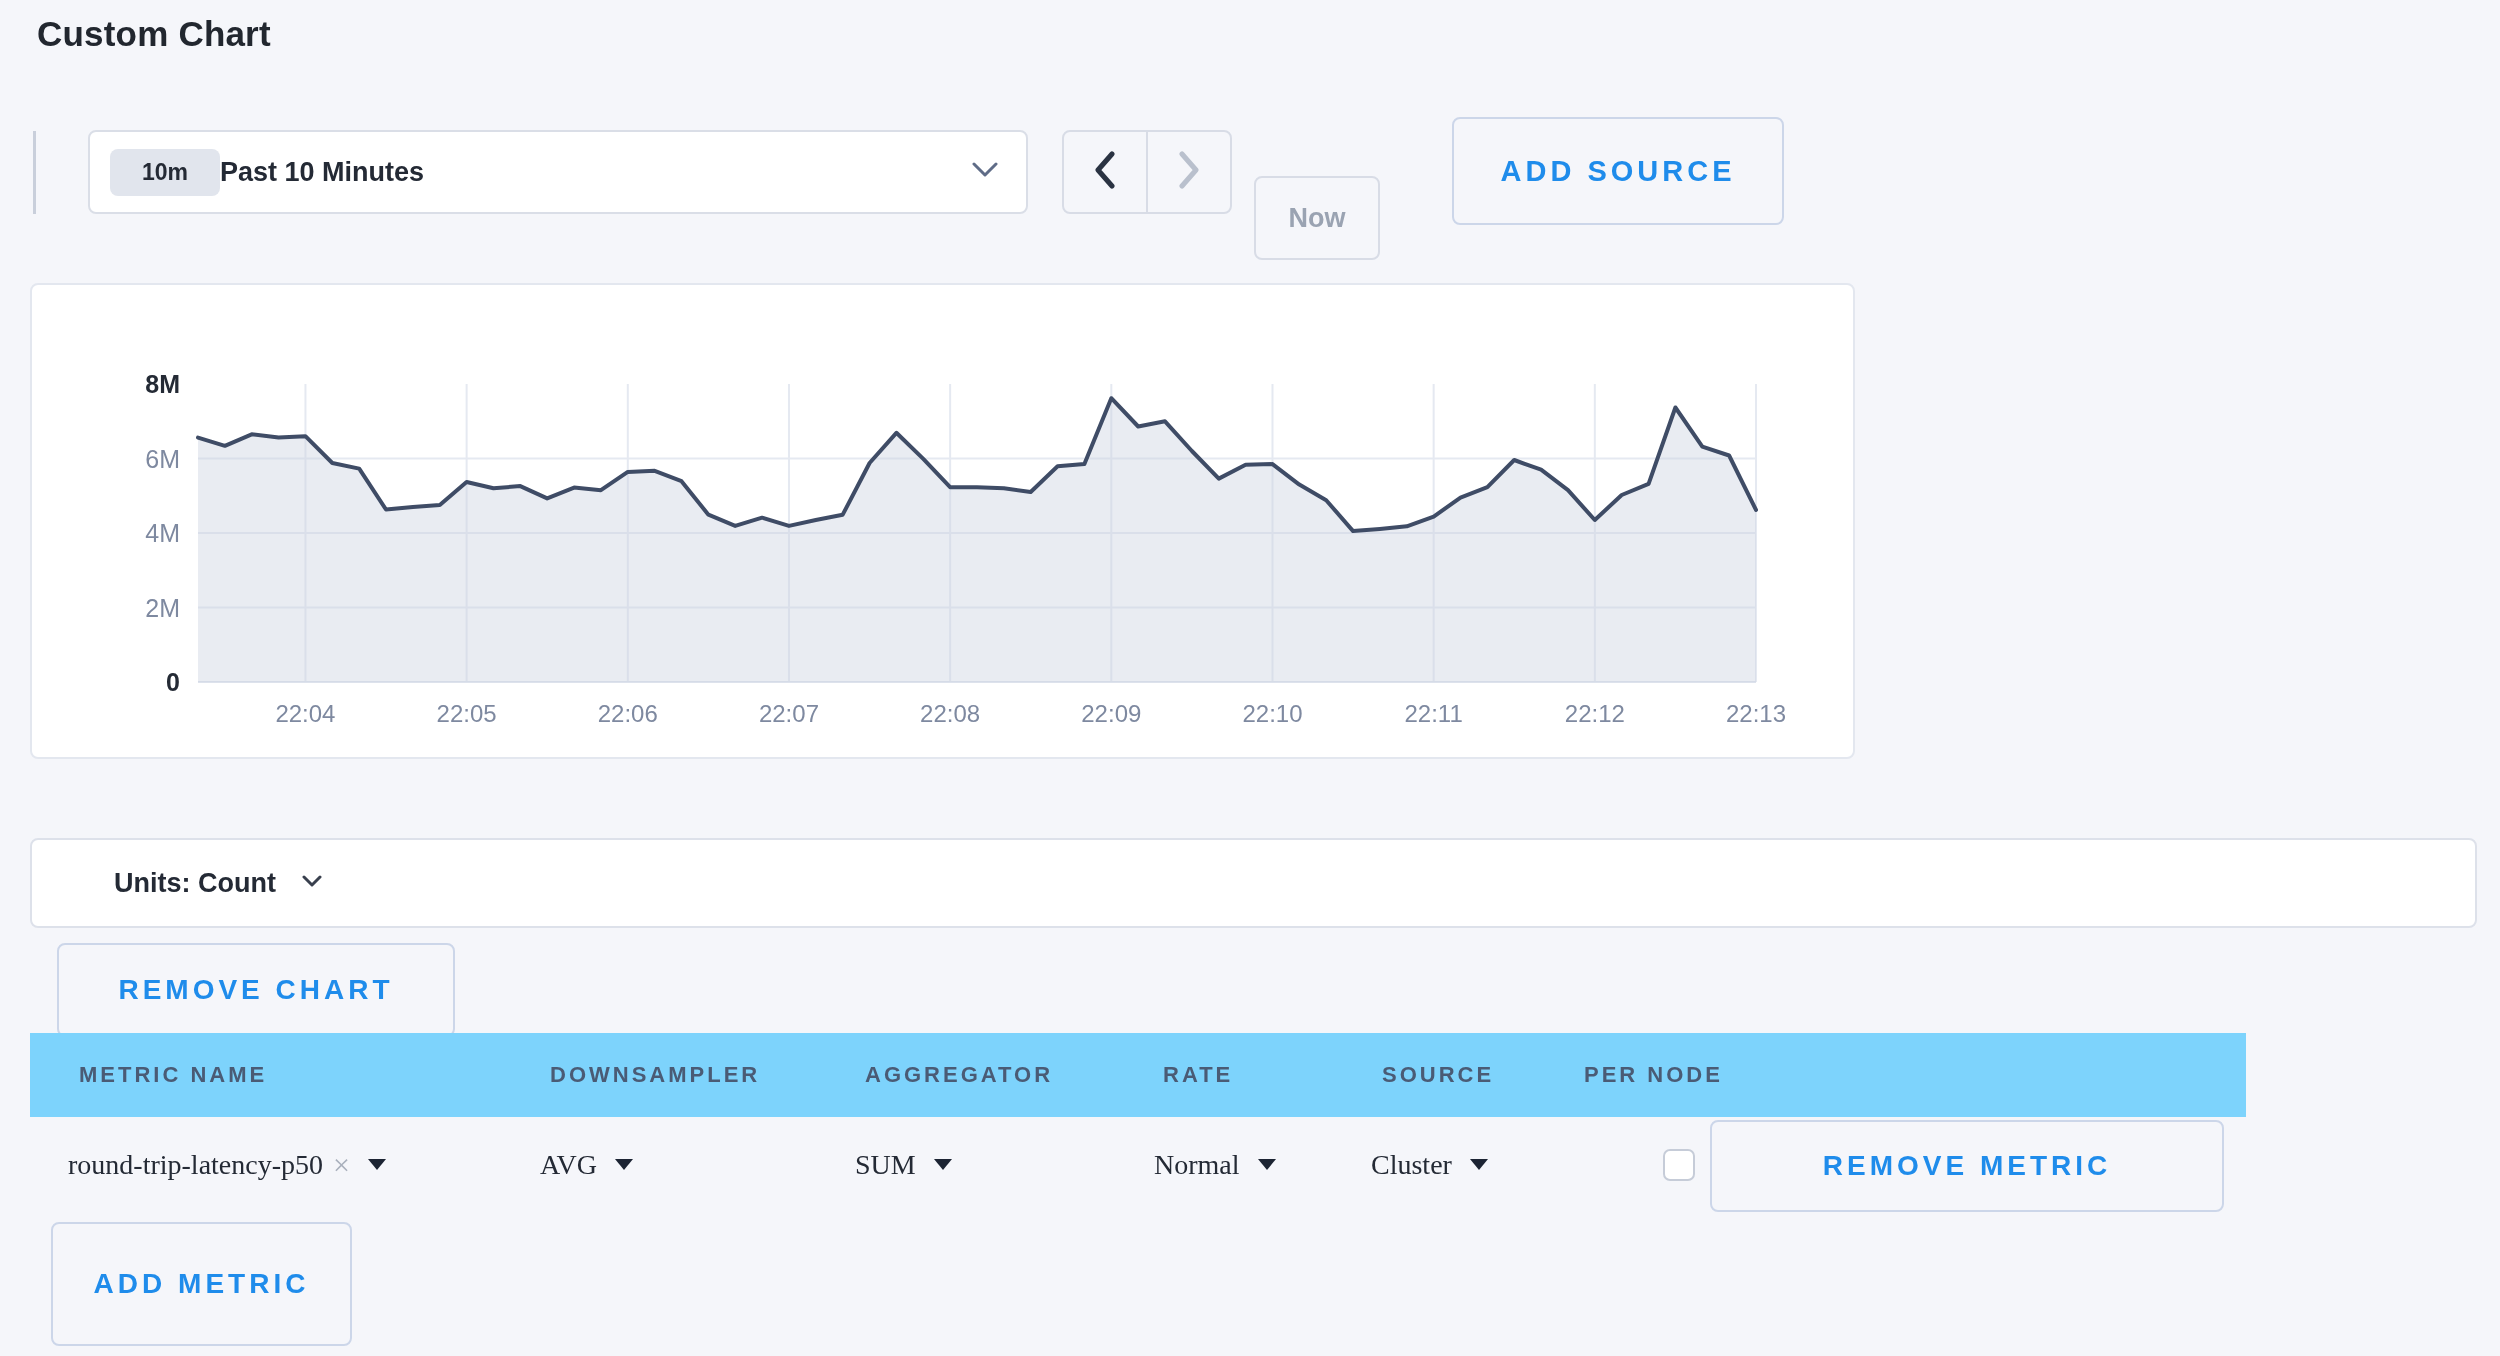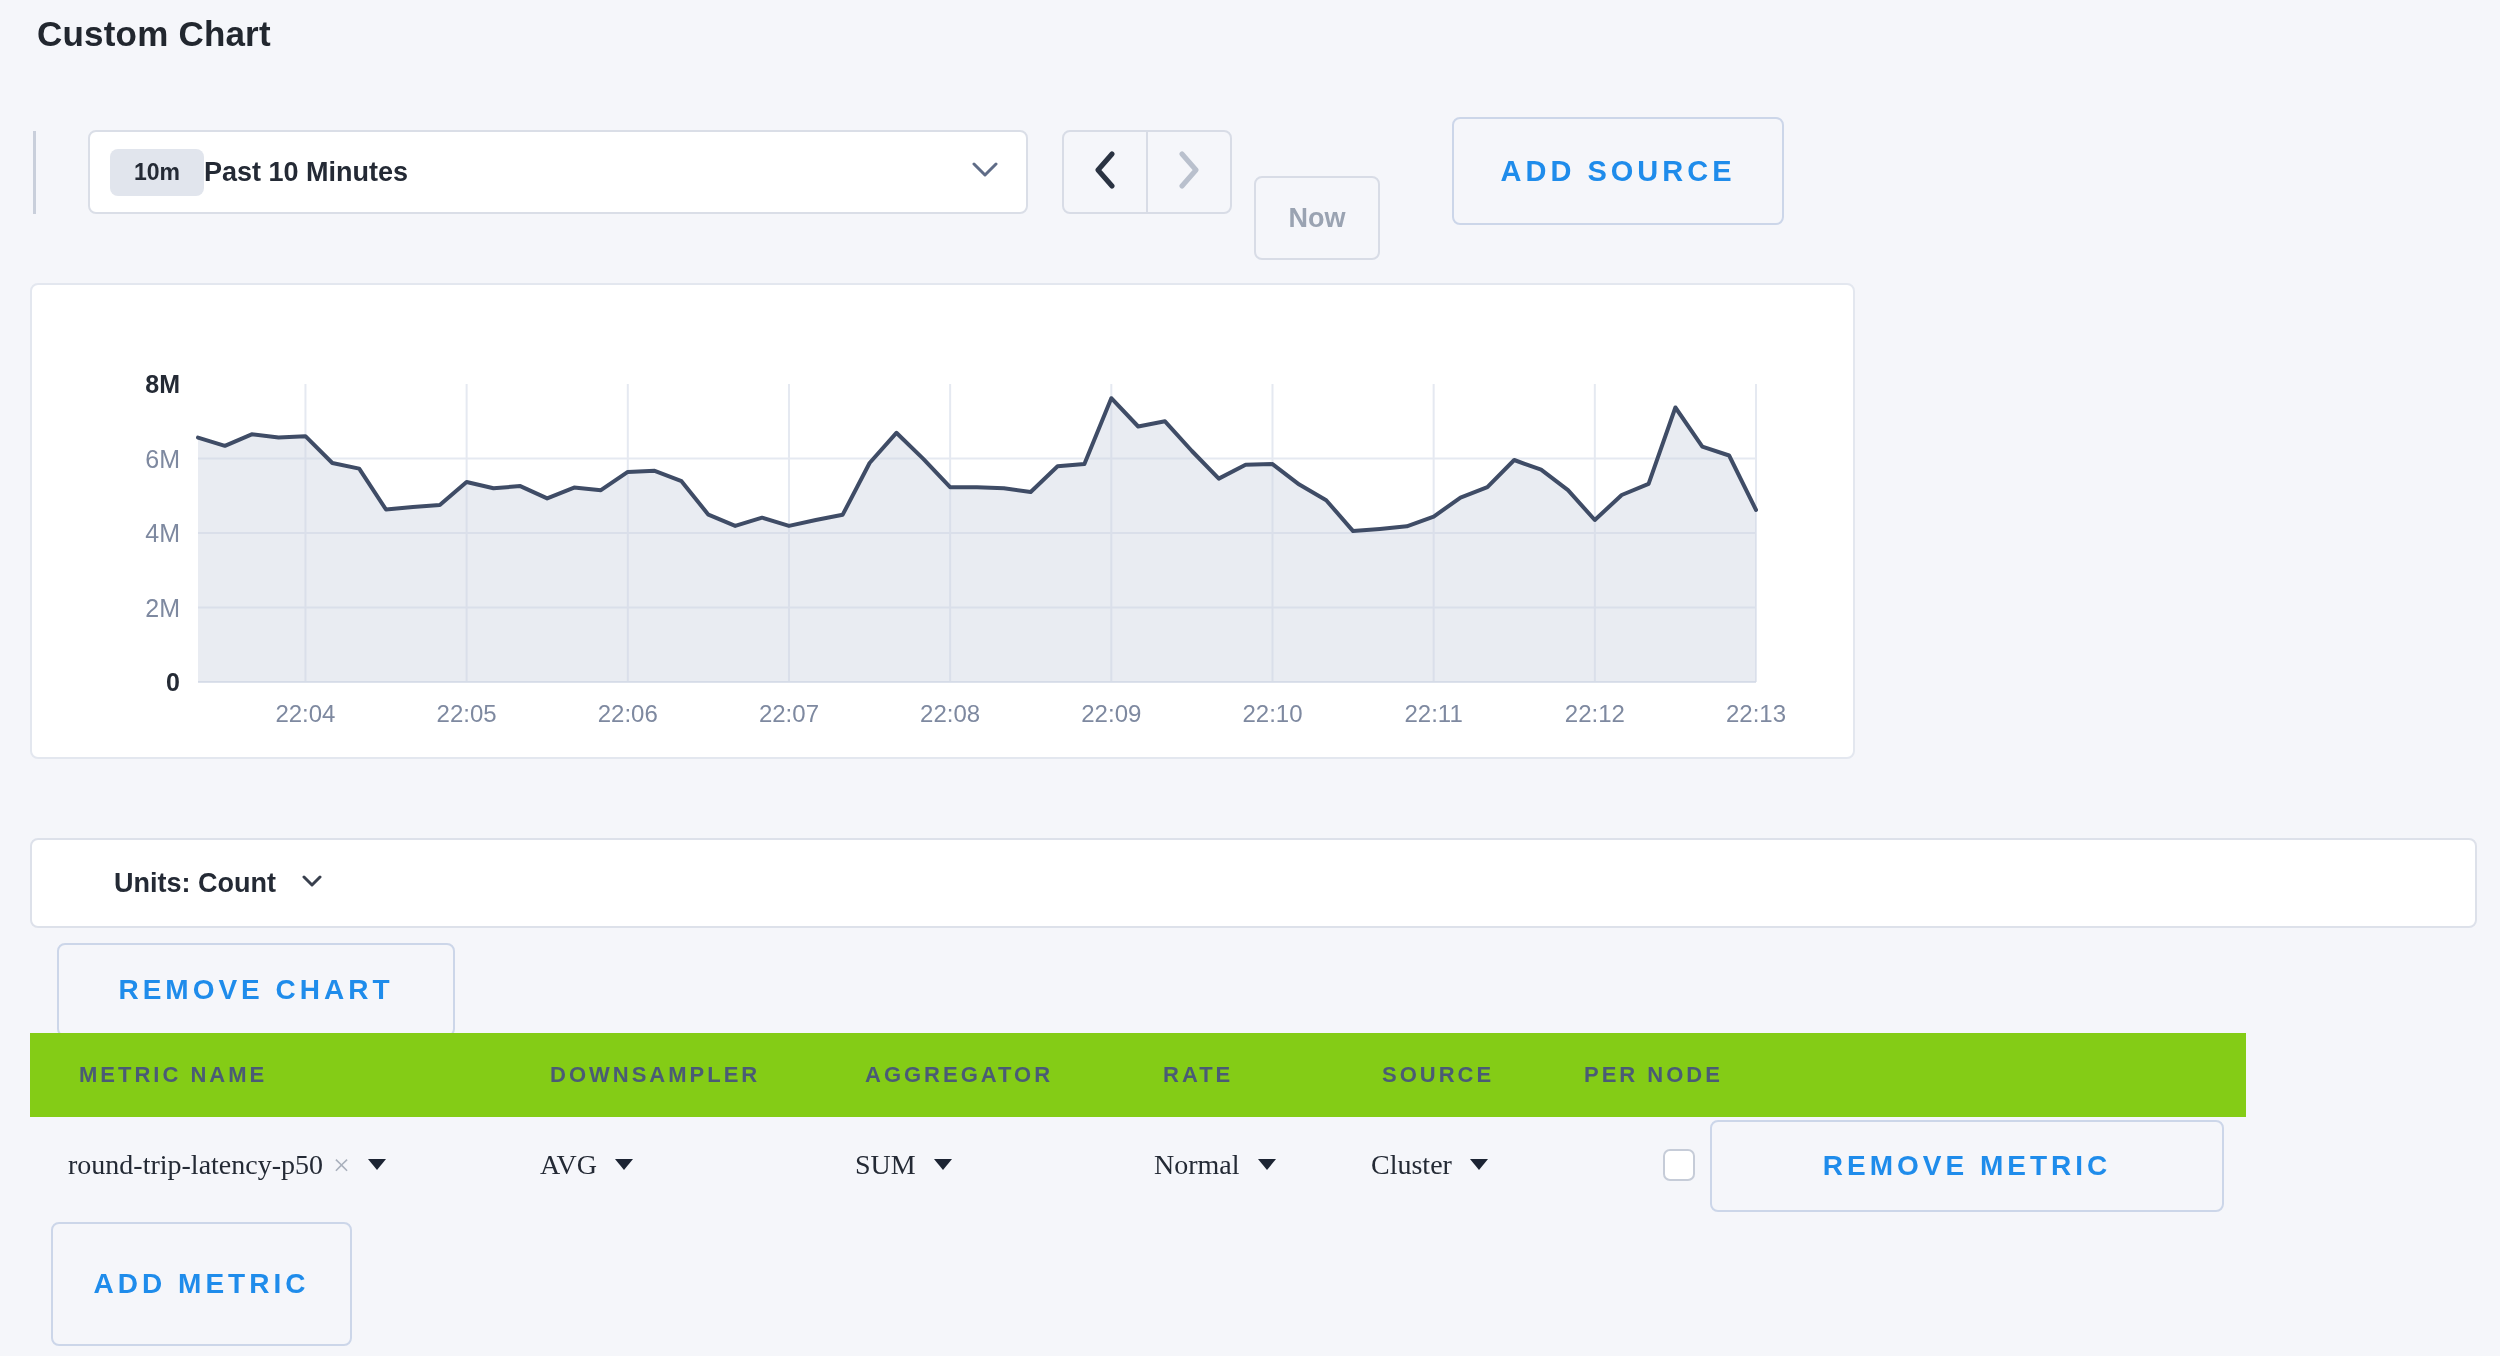--- a/index.html
+++ b/index.html
@@ -20,21 +20,21 @@
   .left-tick{left:33px;top:131px;width:3px;height:83px;background:#c9cfdb;}
   
   .time-select{
     left:88px;top:130px;width:940px;height:84px;
     background:#ffffff;border:2px solid #dadee7;border-radius:8px;
     display:flex;align-items:center;box-sizing:border-box;padding:0 28px 0 20px;
     cursor:pointer;
   }
   .scale-badge{
     background:#e1e5ed;border-radius:8px;color:#242a35;
-    font-size:23px;font-weight:700;padding:12px 24px;line-height:1;
+    font-size:23px;font-weight:700;padding:12px 32px;line-height:1;
   }
   .range-label{font-size:27px;font-weight:700;color:#242a35;}
   .time-select .chev{margin-left:auto;}
   
   .arrow-group{
     left:1062px;top:130px;width:170px;height:84px;
     border:2px solid #d8dce6;border-radius:8px;box-sizing:border-box;
     display:flex;
   }
   .arrow-cell{flex:1;display:flex;align-items:center;justify-content:center;cursor:pointer;}
@@ -68,21 +68,21 @@
   
   .units-bar{
     left:30px;top:838px;width:2447px;height:90px;
     background:#ffffff;border:2px solid #dde1ea;border-radius:8px;box-sizing:border-box;
     display:flex;align-items:center;padding-left:50px;cursor:pointer;
   }
   .units-label{font-size:27px;font-weight:700;color:#242a35;margin-left:32px;}
   .units-bar .chev{margin-left:26px;}
   
   .table-header{
-    left:30px;top:1033px;width:2216px;height:84px;background:#84cc16;
+    left:30px;top:1033px;width:2216px;height:84px;background:#7dd3fc;
   }
   .th{
     position:absolute;top:50%;transform:translateY(-50%);
     font-size:22px;font-weight:700;letter-spacing:3px;color:#4a5b75;white-space:nowrap;
   }
   .metric-row{left:30px;top:1117px;width:2216px;height:95px;}
   .cell{
     position:absolute;top:50%;transform:translateY(-50%);
     display:flex;align-items:center;white-space:nowrap;cursor:pointer;
     font-size:28px;color:#242a35;font-family:Liberation Serif, serif;

